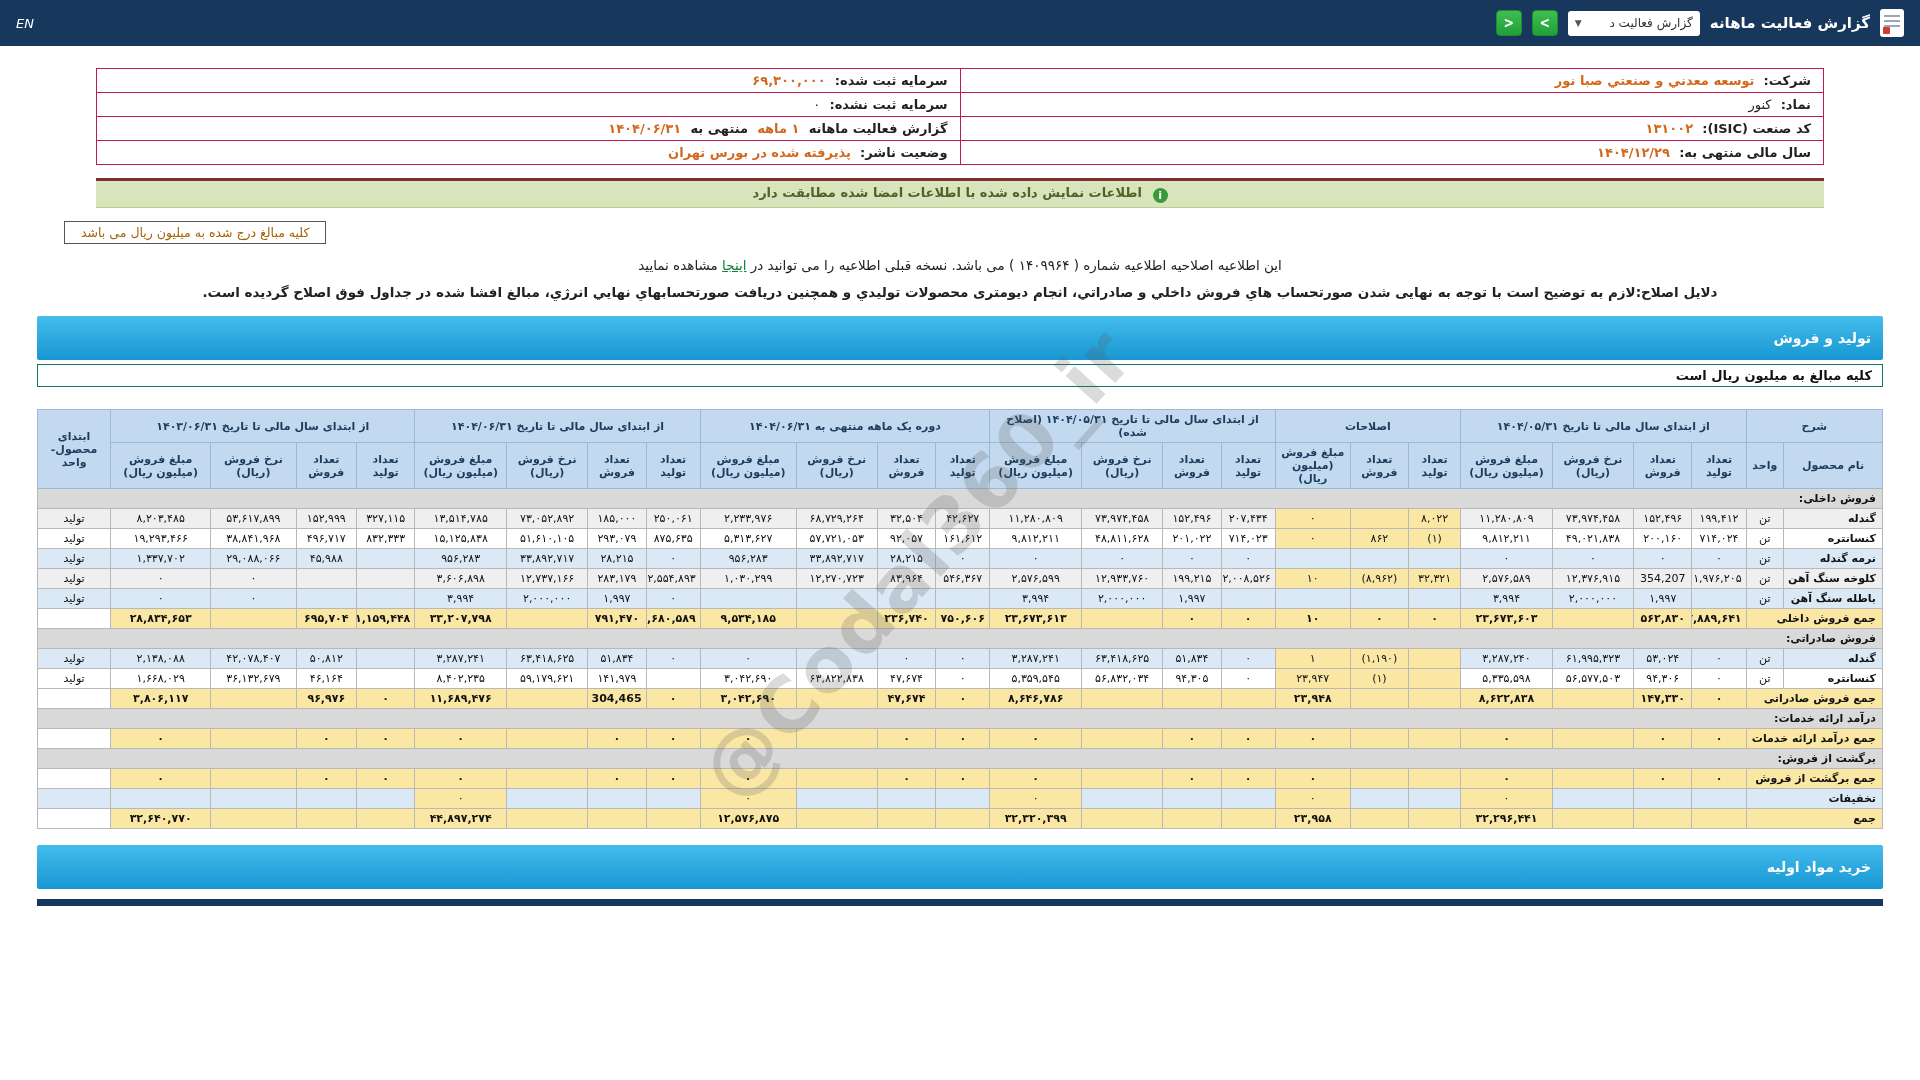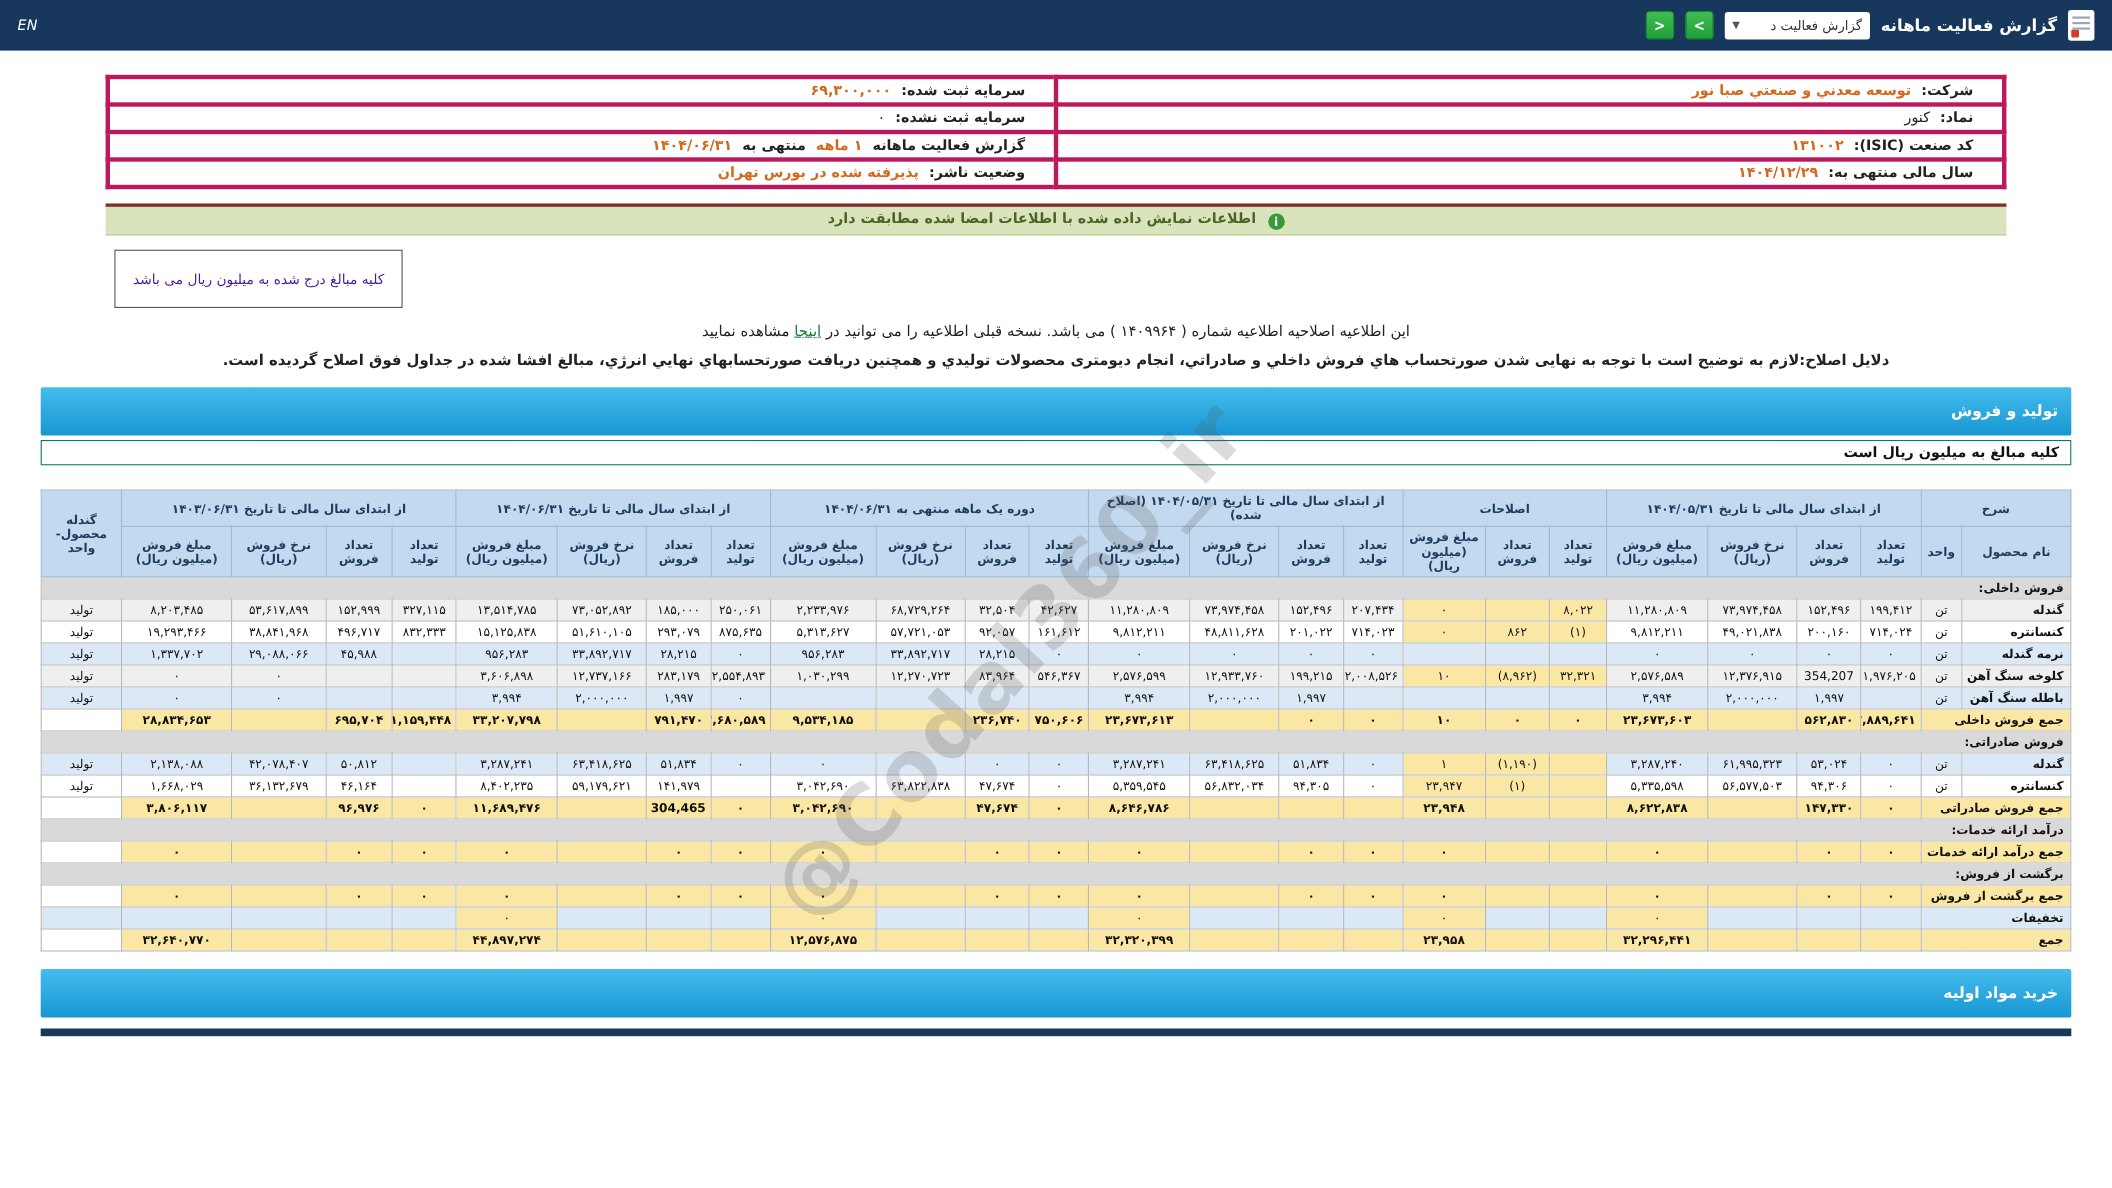--- a/index.html
+++ b/index.html
@@ -28,41 +28,41 @@
     width:26px; height:26px; border-radius:4px; border:1px solid #1d8c30;
     background:linear-gradient(#3fbe50,#1fa039); color:#fff; font-weight:bold;
     font-size:15px; line-height:1; display:flex; align-items:center; justify-content:center; cursor:pointer;
     font-family:"DejaVu Sans Mono", monospace;
   }
   .en-link { color:#fff; font-size:13px; cursor:pointer;font-style:italic; }
 
   
   .info-wrap { margin:22px 96px 0 96px; }
   table.info { width:100%; border-collapse:collapse; font-size:13px; }
-  table.info td { border:4px solid #be185d; padding:3px 26px; height:24px; width:50%; }
+  table.info td { border:1px solid #be185d; padding:3px 12px; height:24px; width:50%; }
   .lbl { font-weight:bold; color:#222; }
   .val { margin-right:5px; color:#222; }
   .orange { color:#d2691e; font-weight:bold; }
 
   
   .banner {
     margin:13px 96px 0 96px; background:#d8e4bc; border-top:3px solid #7e3030;
     border-bottom:1px solid #b9cd8c; padding:4px 0; text-align:center;
     color:#4f6228; font-weight:bold; font-size:13px;
   }
   .info-circle {
     display:inline-block; width:15px; height:15px; border-radius:50%; background:#3a9a3a;
     color:#fff; font-size:11px; line-height:15px; text-align:center; font-weight:bold;
     vertical-align:-2px; margin-left:6px; font-style:normal;
   }
 
   
   .note-box {
-    border:1px solid #555; padding:18px 16px; font-size:12.5px; color:#4c1d95;
-    width:fit-content; margin:13px auto 0 104px; background:#fff;
+    border:1px solid #555; padding:3px 16px; font-size:12.5px; color:#a16207;
+    width:fit-content; margin:13px auto 0 64px; background:#fff;
   }
   .para { text-align:center; font-size:13.5px; margin-top:13px; color:#222; }
   .para a { color:#15803d; text-decoration:underline; cursor:pointer; }
   .para2 { font-weight:bold; margin-top:11px; font-size:13.5px; }
 
   
   .section-bar {
     margin:16px 37px 0 37px; background:linear-gradient(#45bcec,#1797d3); color:#fff;
     font-weight:bold; font-size:14px; padding:14px 12px; border-radius:2px;
   }
@@ -221,21 +221,21 @@
     </colgroup>
     <thead>
         <tr>
           <th colspan="2">شرح</th>
           <th colspan="4">از ابتدای سال مالی تا تاریخ ۱۴۰۴/۰۵/۳۱</th>
           <th colspan="3">اصلاحات</th>
           <th colspan="4">از ابتدای سال مالی تا تاریخ ۱۴۰۴/۰۵/۳۱ (اصلاح شده)</th>
           <th colspan="4">دوره یک ماهه منتهی به ۱۴۰۴/۰۶/۳۱</th>
           <th colspan="4">از ابتدای سال مالی تا تاریخ ۱۴۰۴/۰۶/۳۱</th>
           <th colspan="4">از ابتدای سال مالی تا تاریخ ۱۴۰۳/۰۶/۳۱</th>
-          <th rowspan="2">گندله محصول-واحد</th>
+          <th rowspan="2">ابتدای محصول-واحد</th>
         </tr>
         <tr>
           <th>نام محصول</th>
           <th>واحد</th>
           <th>تعداد تولید</th>
           <th>تعداد فروش</th>
           <th>نرخ فروش (ریال)</th>
           <th>مبلغ فروش (میلیون ریال)</th>
           <th>تعداد تولید</th>
           <th>تعداد فروش</th>

